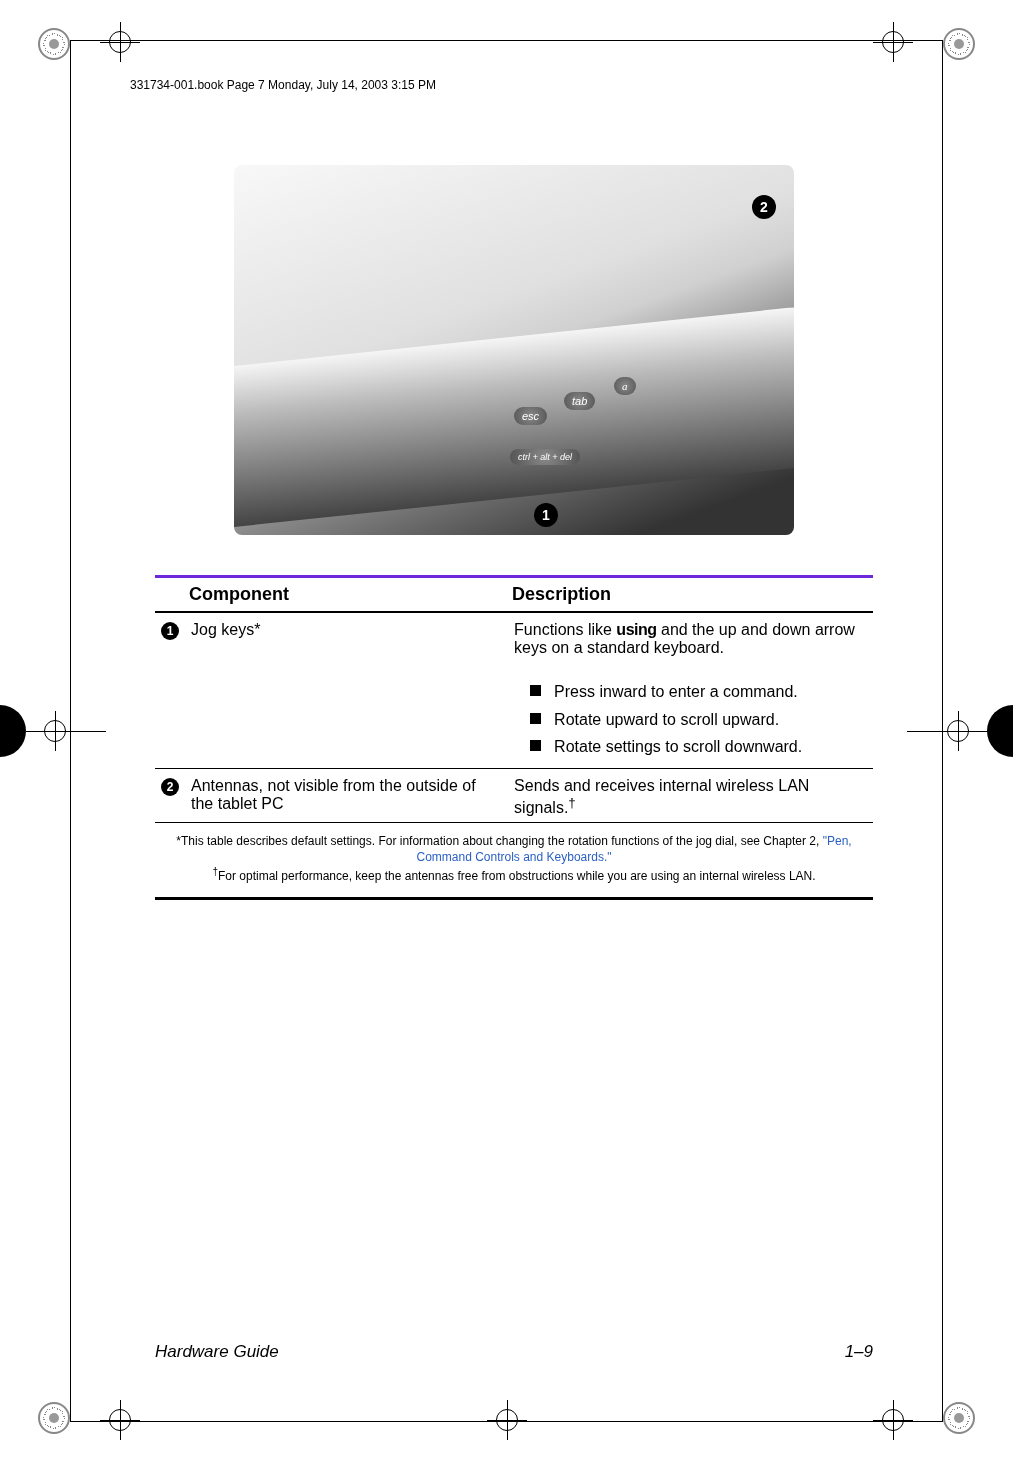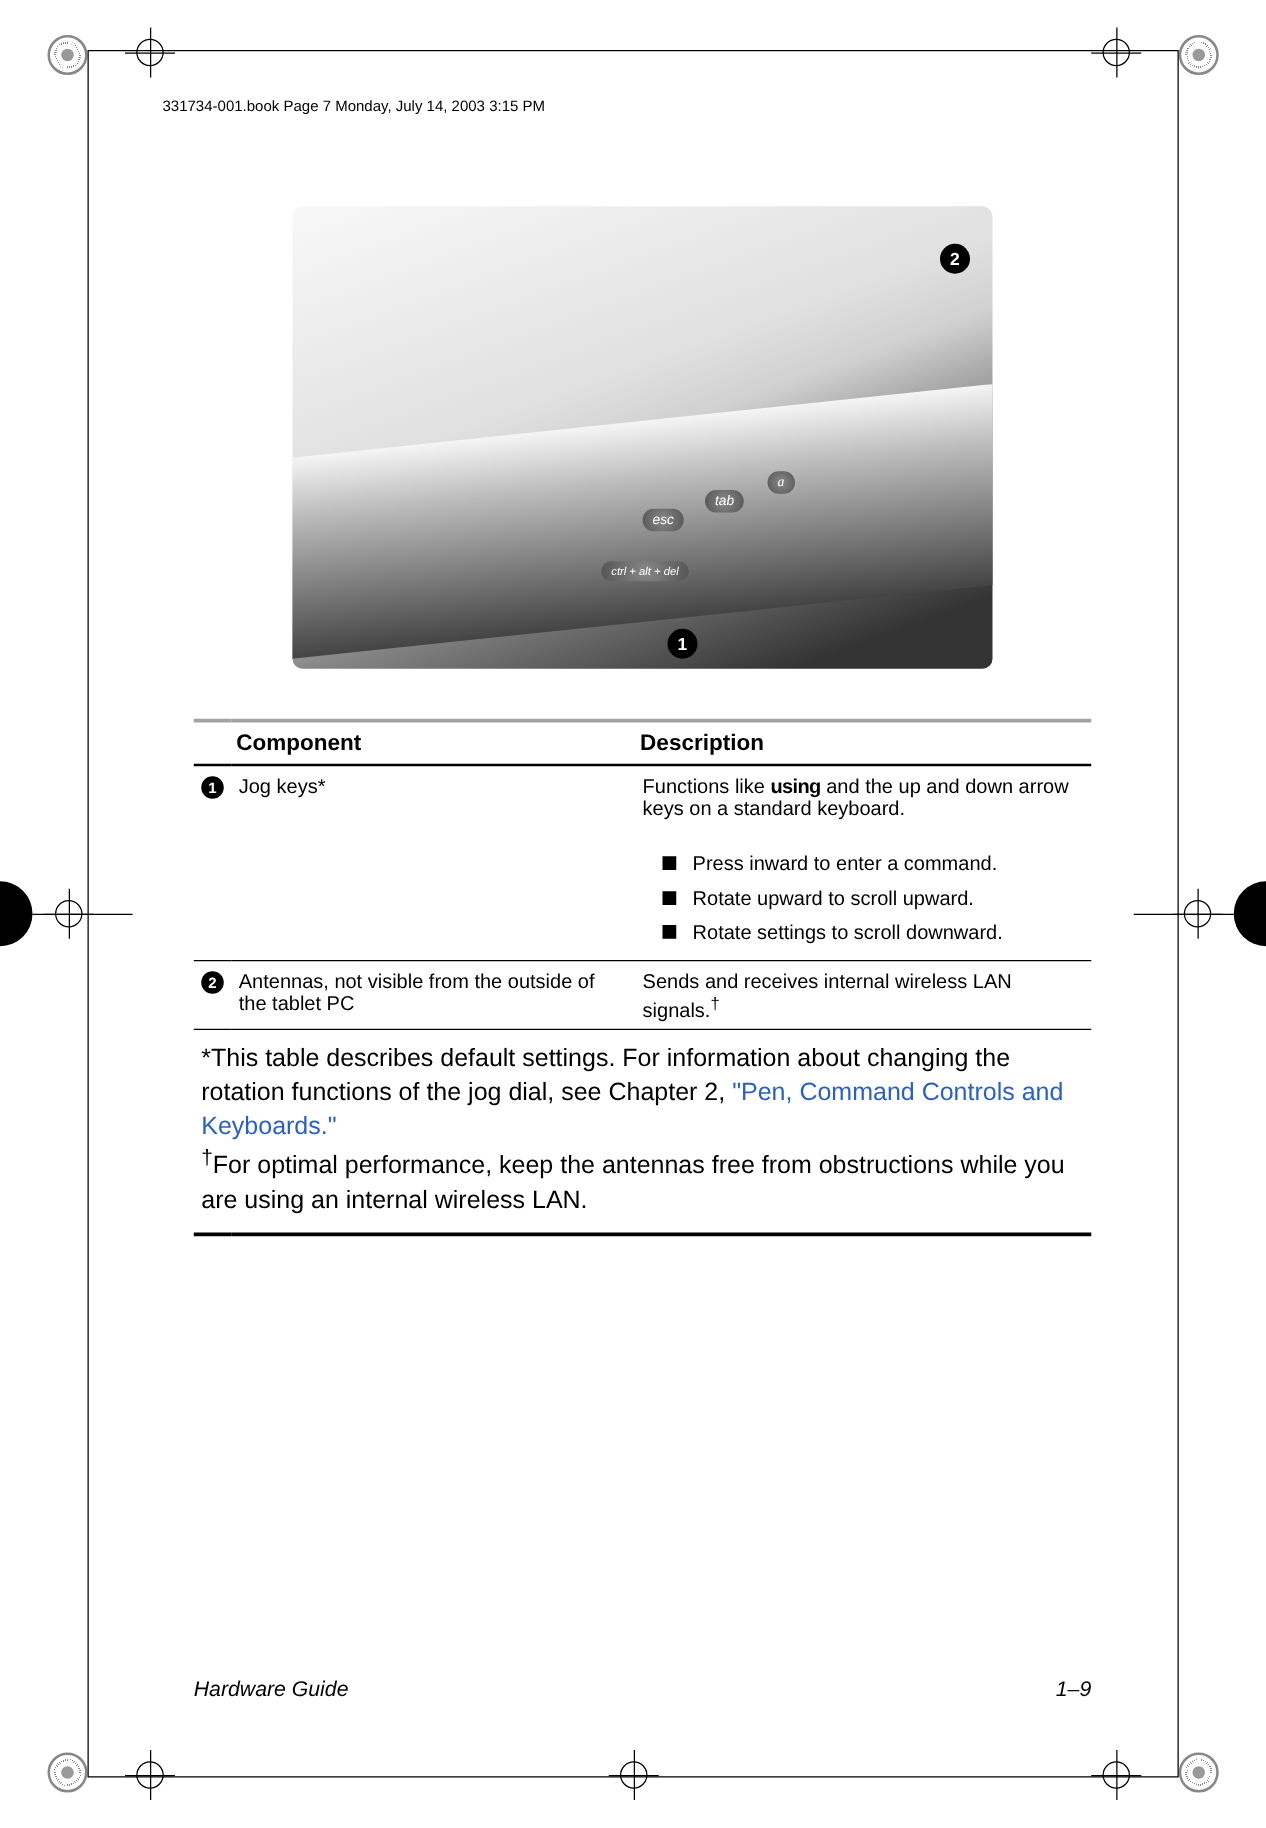--- a/index.html
+++ b/index.html
@@ -182,21 +182,21 @@
       background: radial-gradient(circle, #888, #555);
       color: #fff;
       font-size: 11px;
       padding: 3px 8px;
       border-radius: 10px;
       font-style: italic;
     }
     .figure .esc { bottom: 110px; left: 280px; }
     .figure .tab { bottom: 125px; left: 330px; }
     .figure .q { bottom: 140px; left: 380px; font-style: italic; font-family: serif; }
-    .figure .ctrl { bottom: 70px; left: 247px; font-size: 9px; margin-top: 28px; }
+    .figure .ctrl { bottom: 70px; left: 276px; font-size: 9px; margin-top: 28px; }
     .callout {
       position: absolute;
       width: 24px;
       height: 24px;
       background: #000;
       color: #fff;
       border-radius: 50%;
       display: flex;
       align-items: center;
       justify-content: center;
@@ -206,21 +206,21 @@
     .callout-1 { bottom: 8px; left: 300px; }
     .callout-2 { top: 30px; right: 18px; }
     
     
     .comp-table {
       width: 100%;
       border-collapse: collapse;
       font-size: 16px;
     }
     .comp-table .head-row td {
-      border-top: 3px solid #a3a3a3;
+      border-top: 3px solid #6d28d9;
       border-bottom: 2px solid #000;
       font-weight: bold;
       font-size: 18px;
       padding: 6px 4px;
     }
     .comp-table td {
       padding: 4px 6px;
       vertical-align: top;
     }
     .comp-table .num-col {
@@ -268,22 +268,23 @@
       font-size: 12px;
       font-weight: bold;
     }
     .enter-bold {
       font-family: 'Arial Narrow', Arial;
       font-weight: bold;
       letter-spacing: -0.5px;
     }
     .footnote-row td {
       padding-top: 10px;
-      font-size: 20px;
+      font-size: 12px;
       line-height: 1.35;
+      text-align: center;
     }
     .footnote-end {
       border-bottom: 3px solid #000;
     }
     .link-text {
       color: #2a5fc4;
     }
     
     .page-footer {
       position: absolute;

